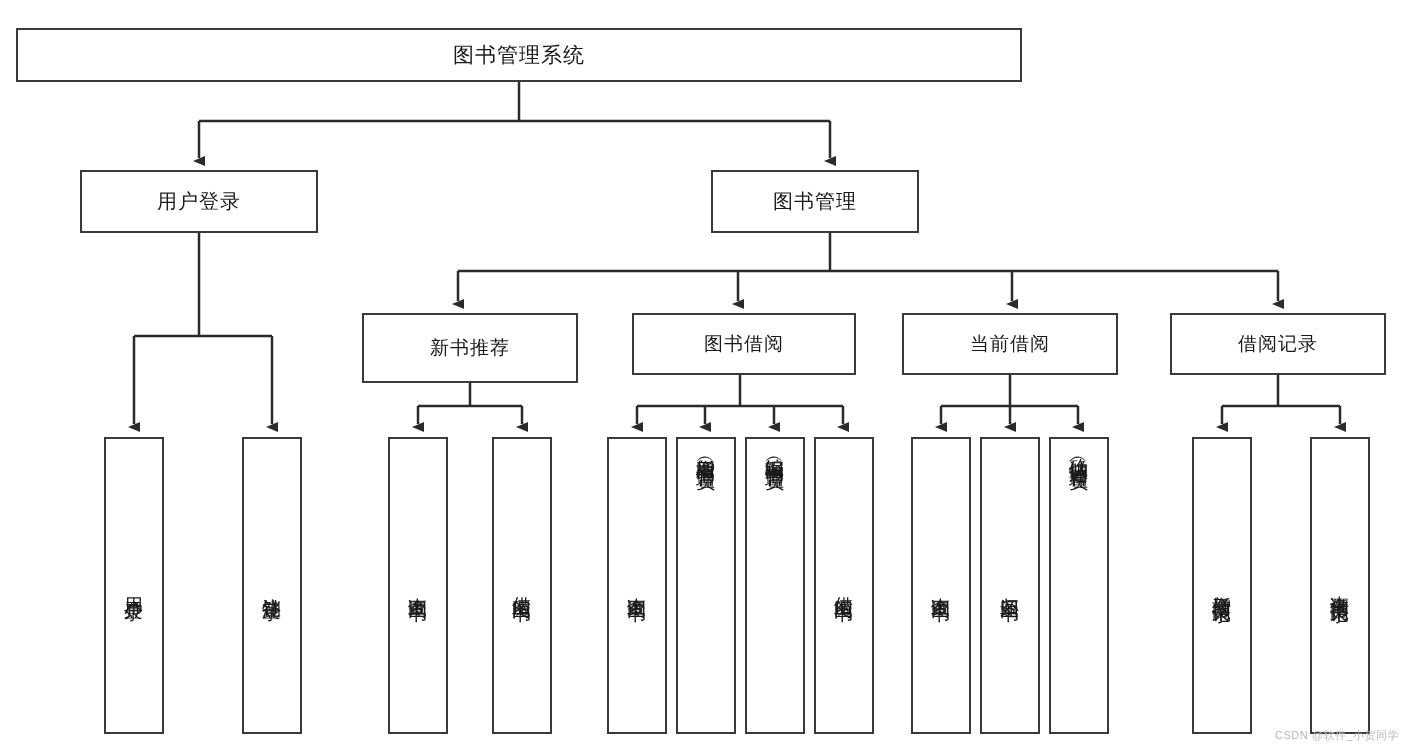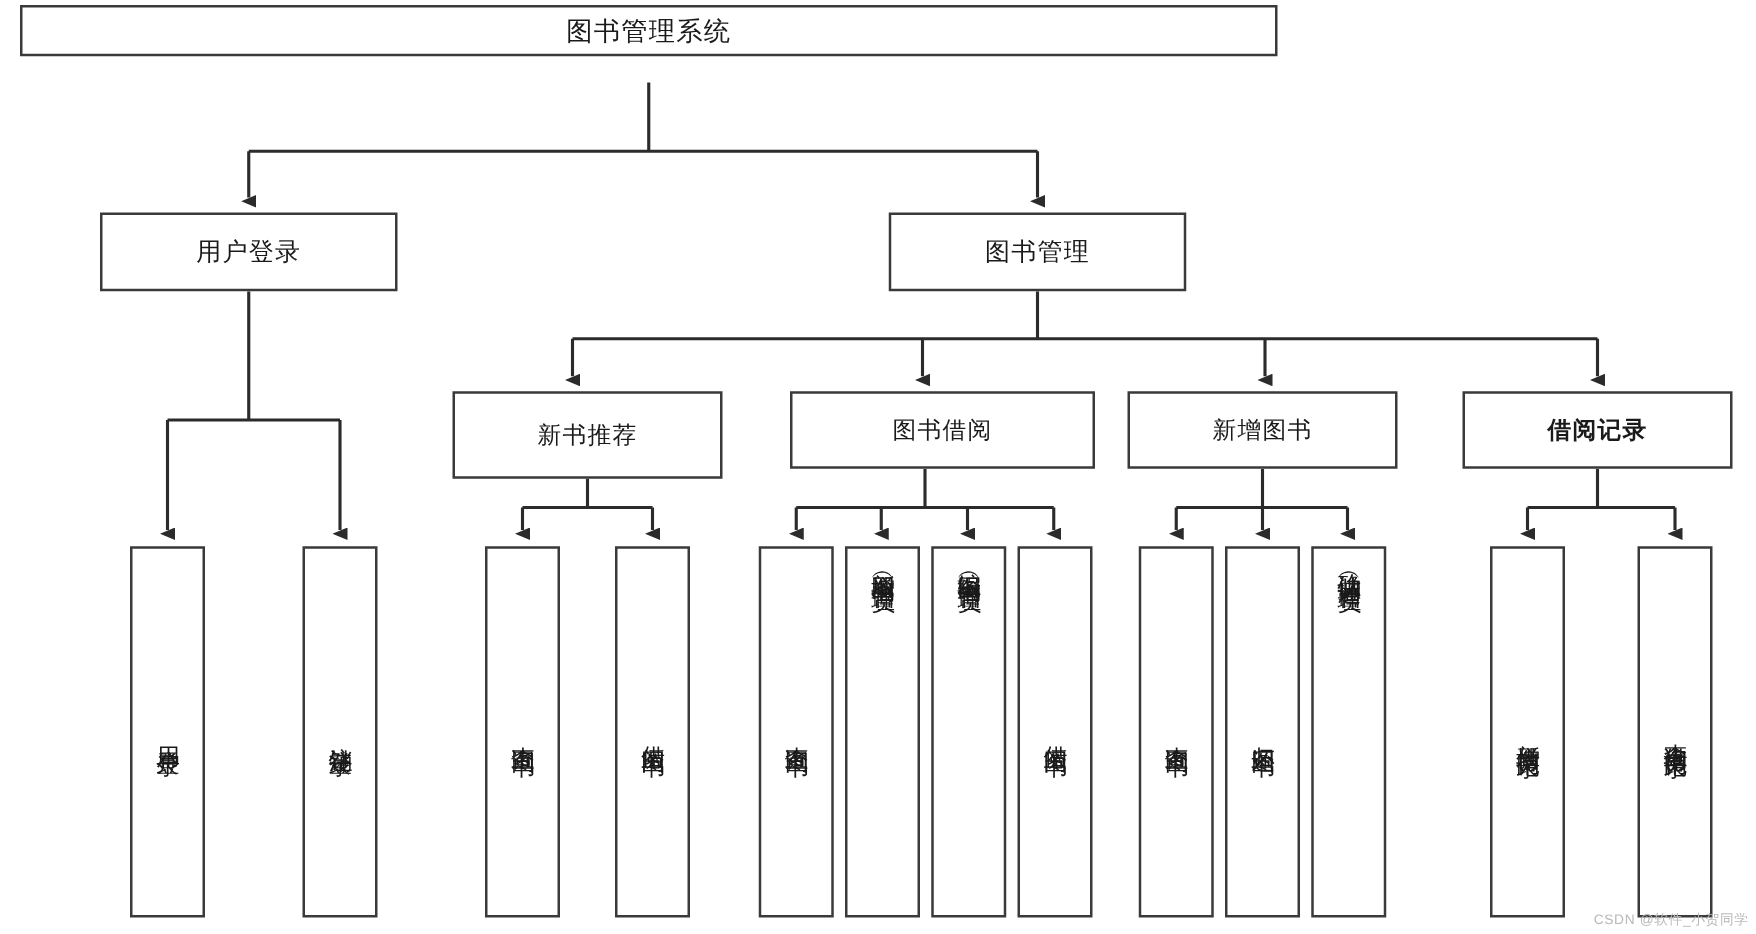--- a/index.html
+++ b/index.html
@@ -115,41 +115,41 @@
       <path d="M1010,406 L1010,424" marker-end="url(#arrow)"></path>
       <path d="M1078,406 L1078,424" marker-end="url(#arrow)"></path>
 
       <path d="M1278,375 L1278,406"></path>
       <path d="M1222,406 L1340,406"></path>
       <path d="M1222,406 L1222,424" marker-end="url(#arrow)"></path>
       <path d="M1340,406 L1340,424" marker-end="url(#arrow)"></path>
     </g>
   </svg>
 
-  <div class="node root" style="left:16px; top:4px; width:1006px; height:41px;">
+  <div class="node root" style="left:16px; top:28px; width:1006px; height:54px;">
     <span class="htext">图书管理系统</span>
   </div>
 
   <div class="node level1" style="left:80px; top:170px; width:238px; height:63px;">
     <span class="htext">用户登录</span>
   </div>
-  <div class="node level1" style="left:711px; top:170px; width:238px; height:63px;">
+  <div class="node level1" style="left:711px; top:170px; width:208px; height:63px;">
     <span class="htext">图书管理</span>
   </div>
 
   <div class="node level2" style="left:362px; top:313px; width:216px; height:70px;">
     <span class="htext">新书推荐</span>
   </div>
-  <div class="node level2" style="left:632px; top:313px; width:244px; height:62px;">
+  <div class="node level2" style="left:632px; top:313px; width:224px; height:62px;">
     <span class="htext">图书借阅</span>
   </div>
   <div class="node level2" style="left:902px; top:313px; width:216px; height:62px;">
-    <span class="htext">新增图书</span>
+    <span class="htext">当前借阅</span>
   </div>
-  <div class="node level2" style="left:1170px; top:313px; width:216px; height:62px;font-weight:bold;">
+  <div class="node level2" style="left:1170px; top:313px; width:216px; height:62px;">
     <span class="htext">借阅记录</span>
   </div>
 
   <div class="node leaf" style="left:104px; top:437px; width:60px; height:297px;">
     <span class="vtext">用户登录</span>
   </div>
   <div class="node leaf" style="left:242px; top:437px; width:60px; height:297px;">
     <span class="vtext">注销登录</span>
   </div>
 

